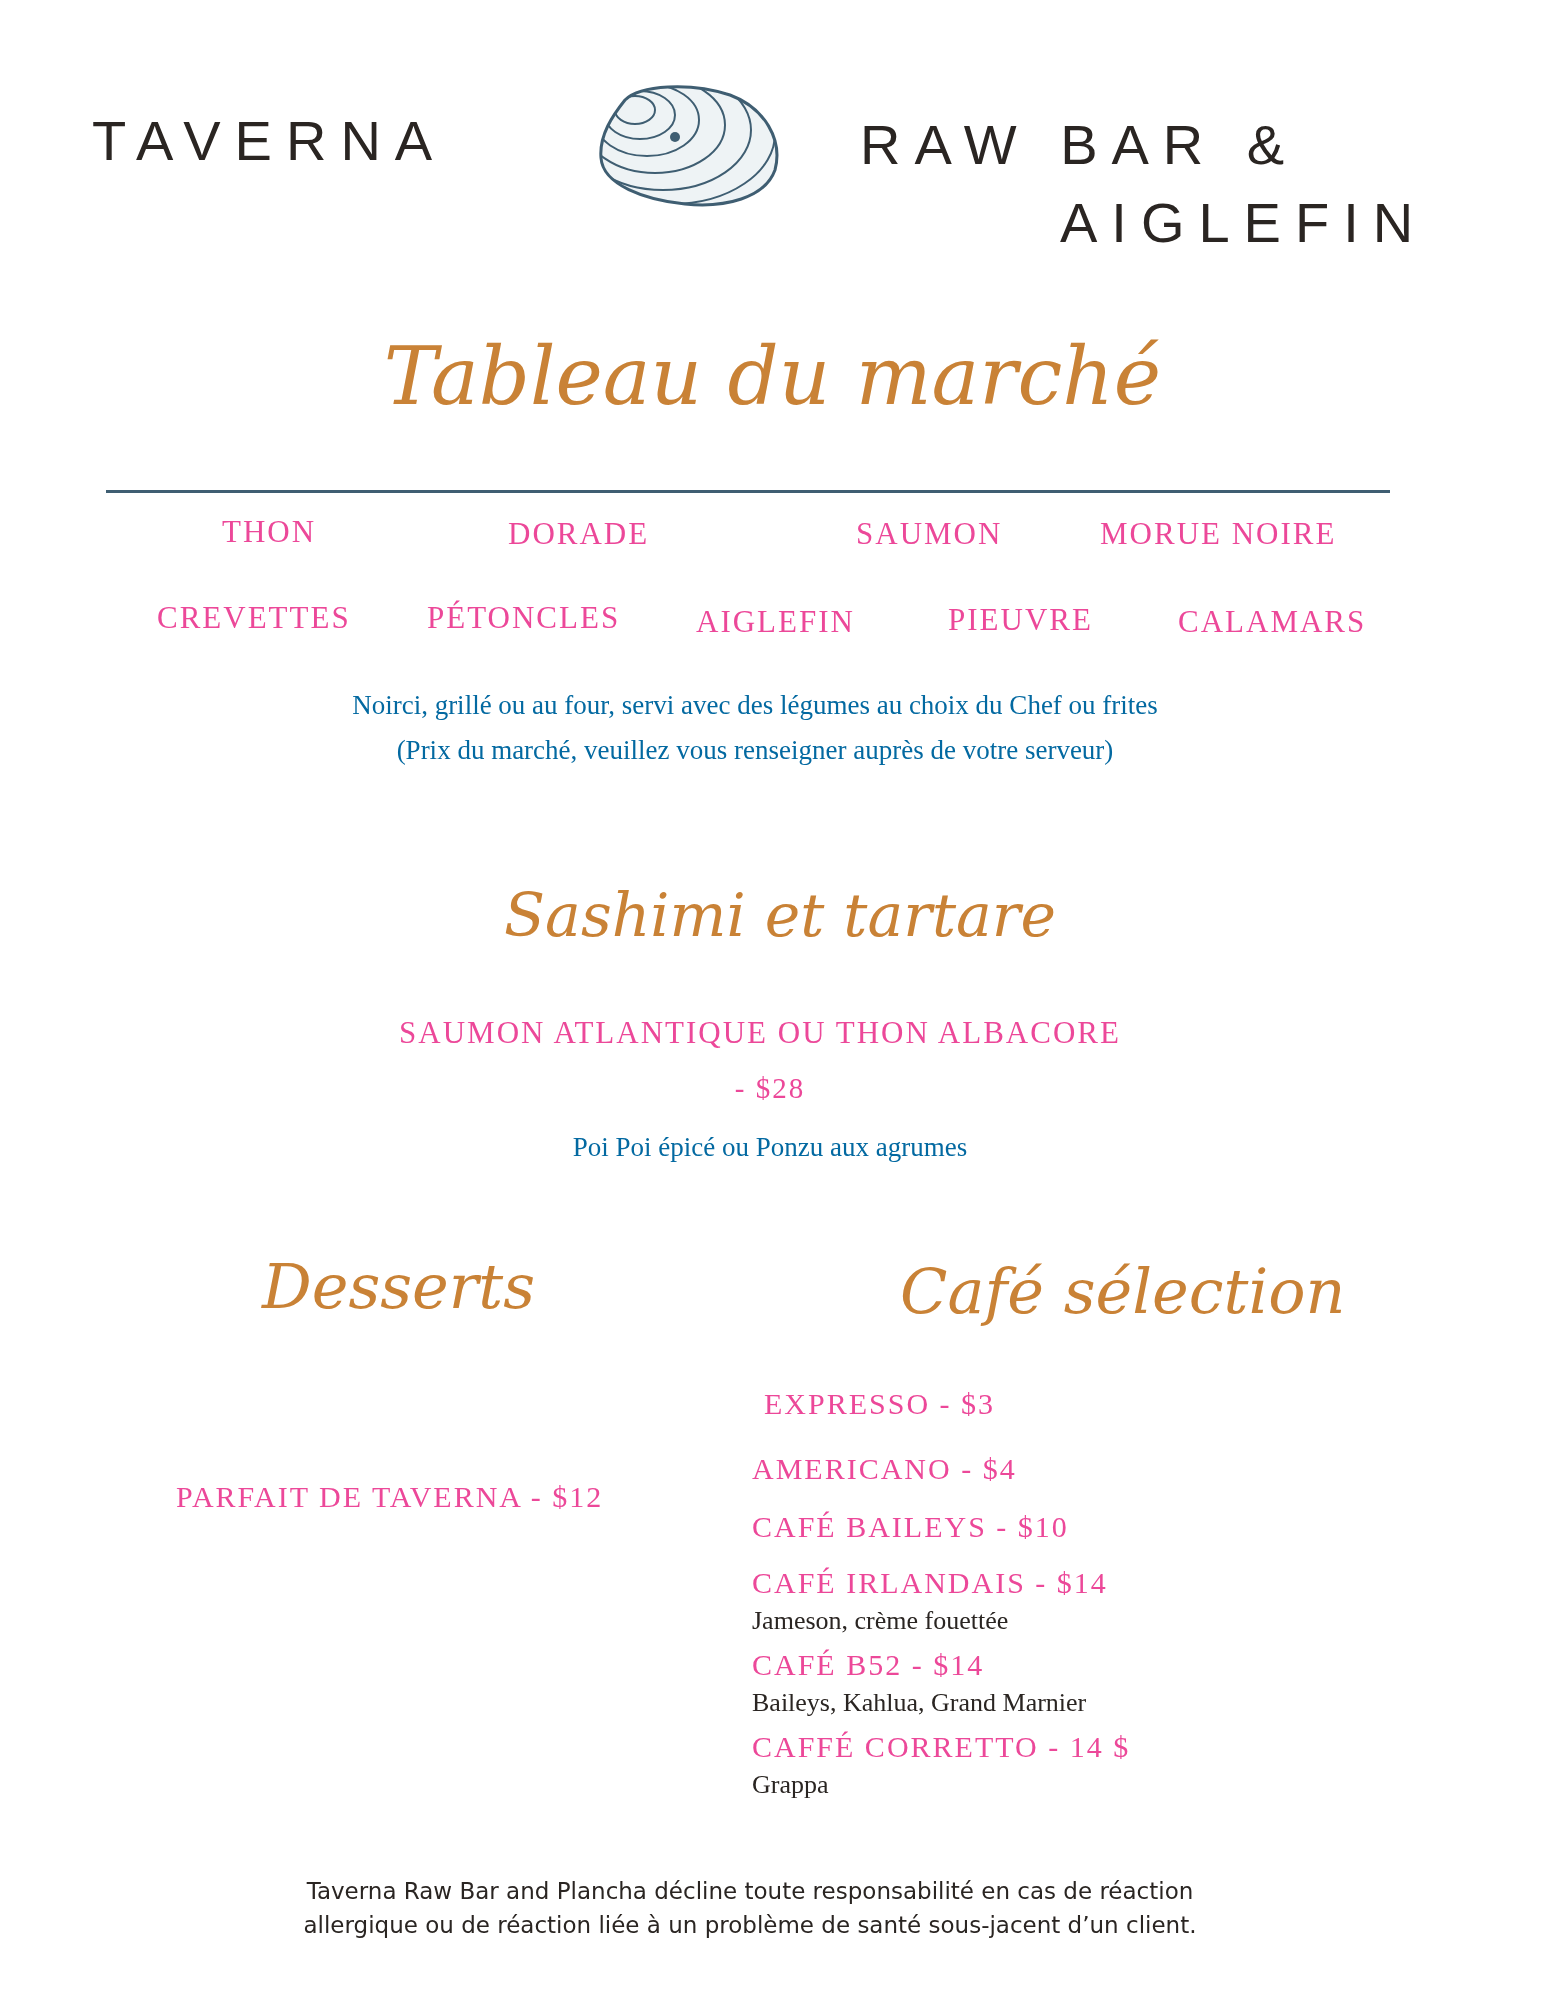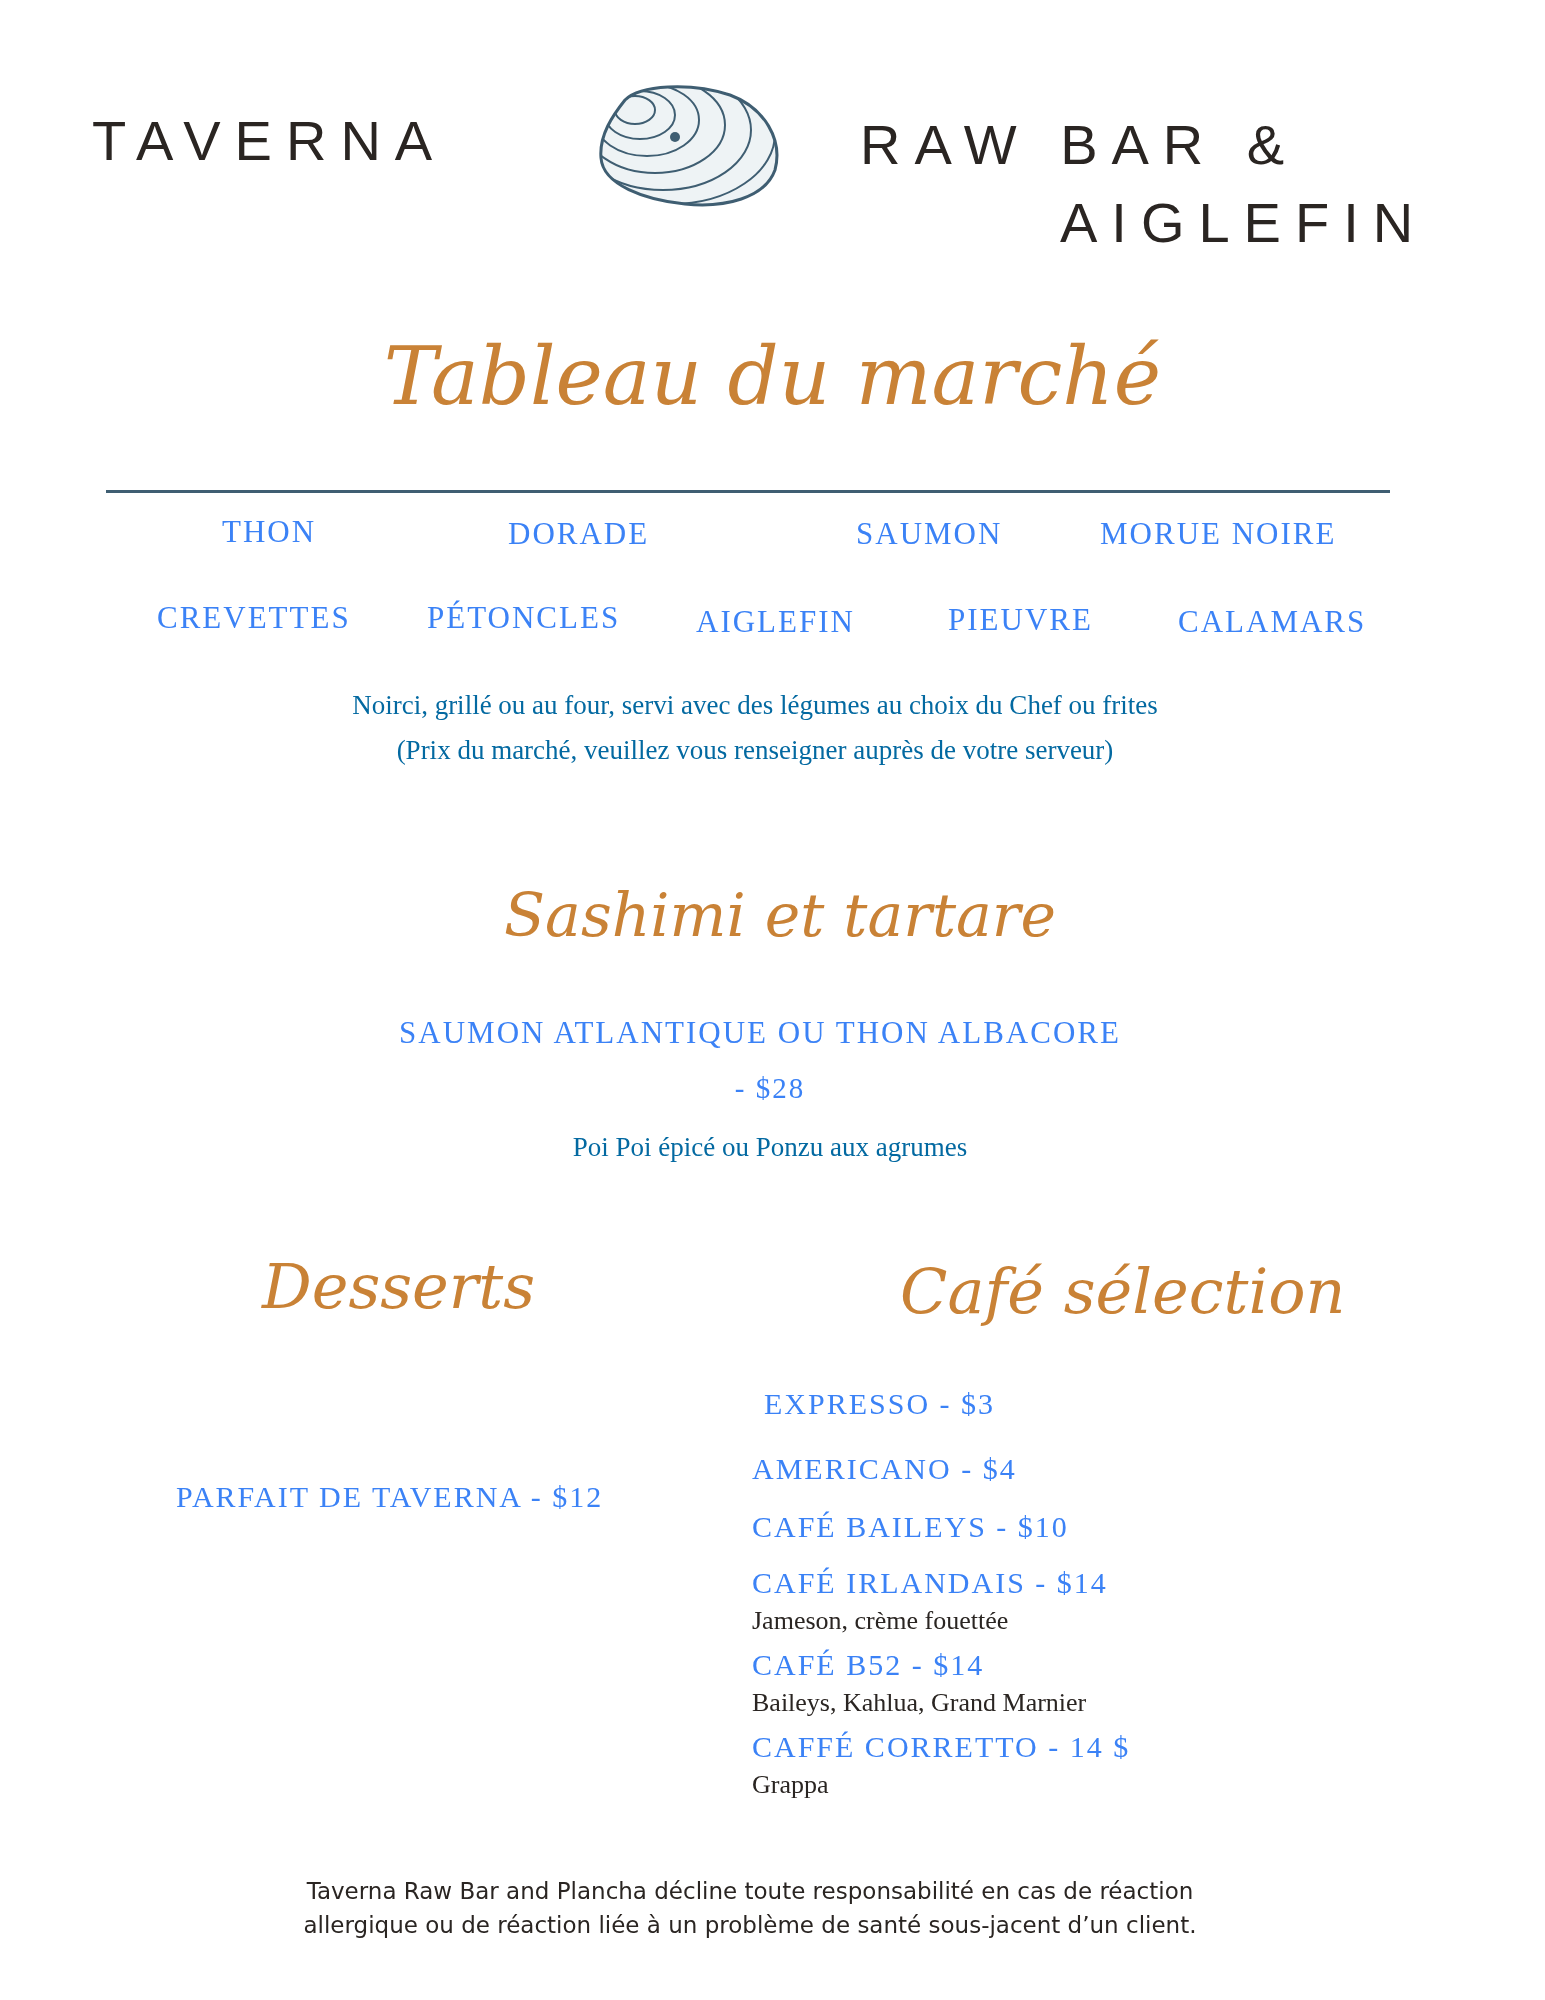--- a/index.html
+++ b/index.html
@@ -1,20 +1,20 @@
 <!DOCTYPE html>
 <html><head>
 <meta charset="utf-8">
 <style>
   html, body { margin:0; padding:0; background:#ffffff; }
   body { width:1545px; height:2000px; position:relative; overflow:hidden; color:#2a2522; }
   .abs { position:absolute; }
   .brand { font-family:"Liberation Sans", sans-serif; font-size:56px; letter-spacing:14px; color:#2a2522; font-weight:400; }
   .script { font-family:"DejaVu Serif", serif; font-style:italic; color:#c98236; font-weight:400; white-space:nowrap; }
-  .caps { font-family:"Liberation Serif", serif; text-transform:uppercase; letter-spacing:2px; color:#3b82f6; white-space:nowrap; }
+  .caps { font-family:"Liberation Serif", serif; text-transform:uppercase; letter-spacing:2px; color:#ec4899; white-space:nowrap; }
   .body-serif { font-family:"Liberation Serif", serif; color:#0369a1; }
   .center { text-align:center; }
   .divider { position:absolute; left:106px; top:490px; width:1284px; height:3px; background:#3f5e72; }
   .fish { font-size:31px; }
   .cafe-item { font-size:30px; }
   .cafe-sub { font-family:"Liberation Serif", serif; font-size:26px; color:#2a2522; }
   .disclaimer { font-family:"DejaVu Sans", sans-serif; font-size:23px; color:#2a2522; line-height:34px; }
 </style>
 </head>
 <body>

